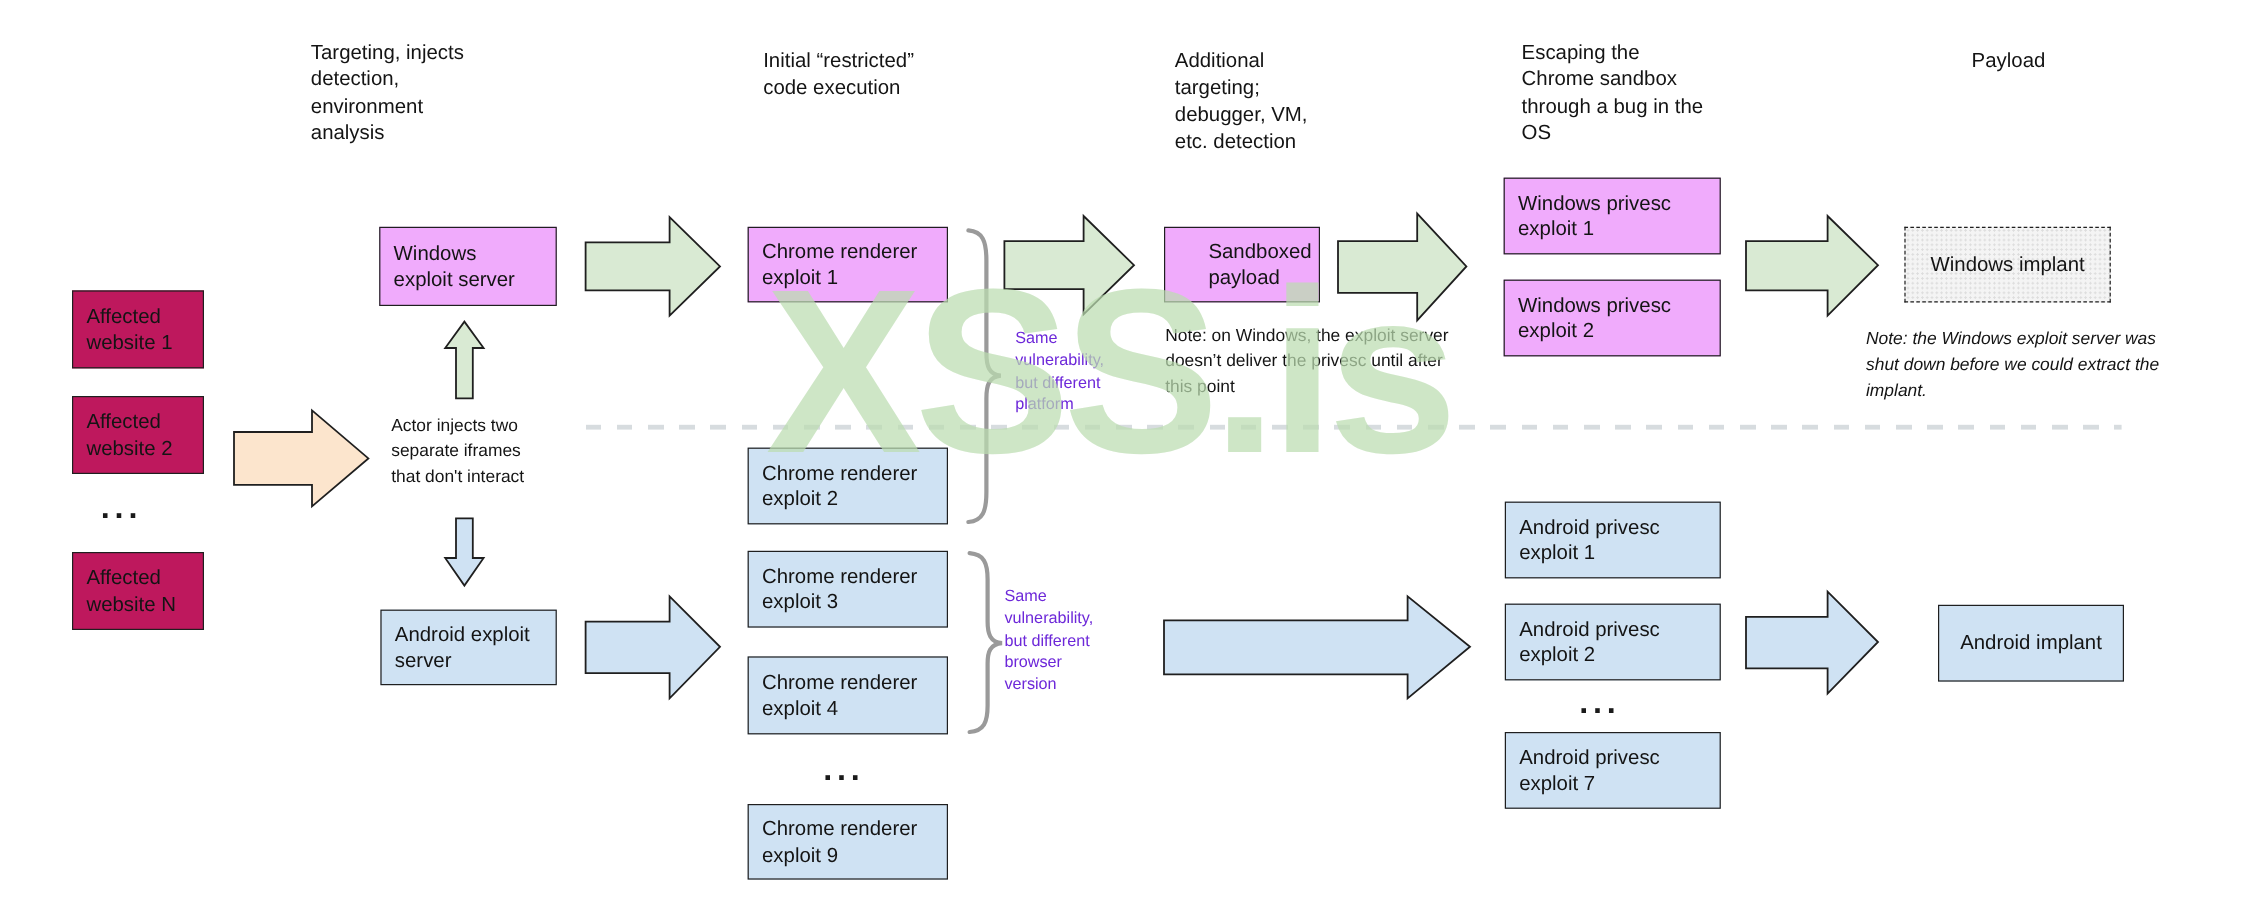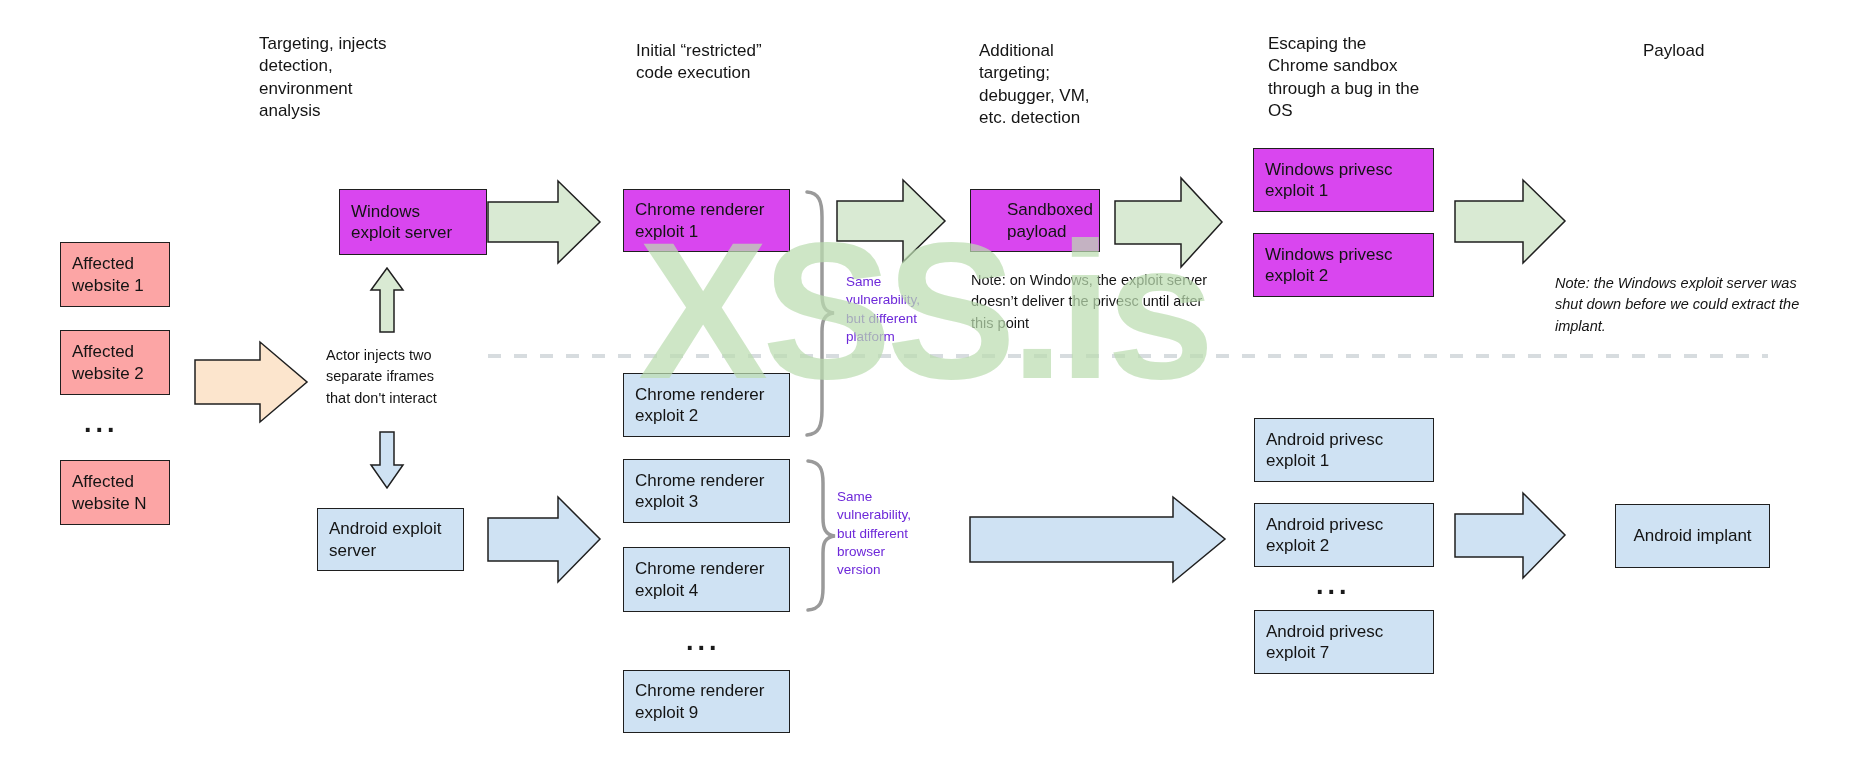--- a/index.html
+++ b/index.html
@@ -8,23 +8,23 @@
     font-family:"Liberation Sans","DejaVu Sans",sans-serif;color:#111;
   }
   .hdr{
     position:absolute;font-size:17px;line-height:1.32;white-space:pre-line;color:#141414;
   }
   .box{
     position:absolute;box-sizing:border-box;border:1.5px solid #1f1f1f;
     display:flex;align-items:center;padding:0 11px;
     font-size:17px;line-height:1.24;white-space:pre-line;color:#141414;
   }
-  .green{background:#d946ef;}
+  .green{background:#f0abfc;}
   .blue{background:#cfe2f3;}
-  .orange{background:#fca5a5;}
+  .orange{background:#be185d;}
   .implant-gray{
     background-color:#f4f4f4;
     background-image:radial-gradient(#dddddd 0.8px, transparent 0.9px);
     background-size:4px 4px;
     border:1.6px dashed #1f1f1f;
   }
   .center{justify-content:center;text-align:center;padding:0 4px;}
   .note{
     position:absolute;font-size:14.5px;line-height:1.48;white-space:pre-line;color:#141414;
   }
@@ -88,21 +88,21 @@
   </svg>
 
   <div class="box orange" style="left:60px;top:242px;width:110px;height:65px;">Affected
 website 1</div>
   <div class="box orange" style="left:60px;top:330px;width:110px;height:65px;">Affected
 website 2</div>
   <div class="dots" style="left:84px;top:410px;">...</div>
   <div class="box orange" style="left:60px;top:460px;width:110px;height:65px;">Affected
 website N</div>
 
-  <div class="box green" style="left:316px;top:189px;width:148px;height:66px;margin-left:23px;">Windows
+  <div class="box green" style="left:316px;top:189px;width:148px;height:66px;">Windows
 exploit server</div>
   <div class="note" style="left:326px;top:345px;">Actor injects two
 separate iframes
 that don't interact</div>
   <div class="box blue" style="left:317px;top:508px;width:147px;height:63px;">Android exploit
 server</div>
 
   <div class="box green" style="left:623px;top:189px;width:167px;height:63px;">Chrome renderer
 exploit 1</div>
   <div class="box blue" style="left:623px;top:373px;width:167px;height:64px;">Chrome renderer
@@ -136,20 +136,21 @@
   <div class="box green" style="left:1253px;top:233px;width:181px;height:64px;">Windows privesc
 exploit 2</div>
   <div class="box blue" style="left:1254px;top:418px;width:180px;height:64px;">Android privesc
 exploit 1</div>
   <div class="box blue" style="left:1254px;top:503px;width:180px;height:64px;">Android privesc
 exploit 2</div>
   <div class="dots" style="left:1316px;top:572px;">...</div>
   <div class="box blue" style="left:1254px;top:610px;width:180px;height:64px;">Android privesc
 exploit 7</div>
 
+  <div class="box implant-gray center" style="left:1587px;top:189px;width:172px;height:63px;">Windows implant</div>
   <div class="note" style="left:1555px;top:273px;font-style:italic;">Note: the Windows exploit server was
 shut down before we could extract the
 implant.</div>
   <div class="box blue center" style="left:1587px;top:504px;width:155px;height:64px;margin-left:28px;">Android implant</div>
 
   <div class="watermark">XSS.is</div>
 
 </div>
 
 </body></html>

